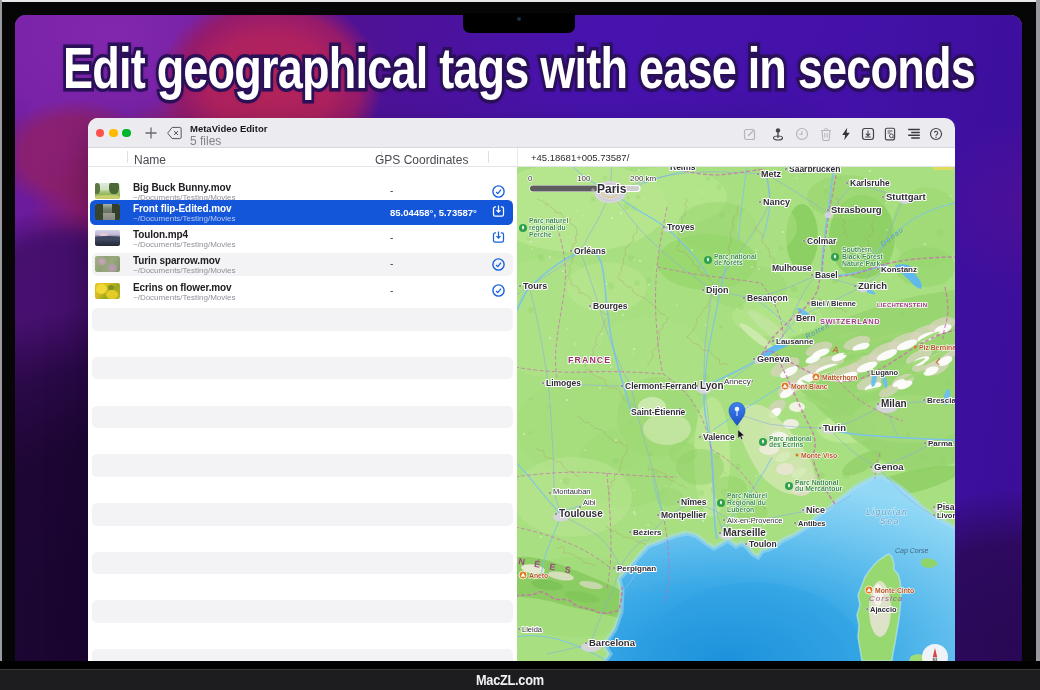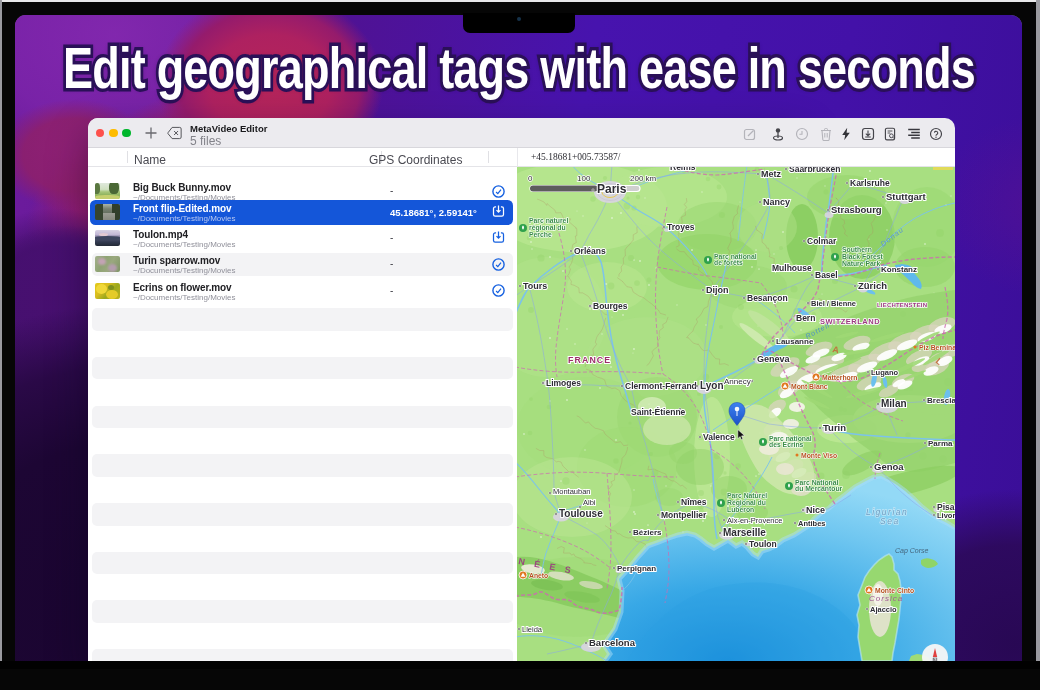--- a/index.html
+++ b/index.html
@@ -33,21 +33,21 @@
   #list { position:absolute; left:0; top:49px; width:429px; height:494px; background:#fff; overflow:hidden; }
   .row { position:absolute; left:0; width:429px; height:26.3px; }
   .rowsel { position:absolute; left:2px; top:33px; width:423px; height:25px; background:#1456d9; border-radius:5.5px; }
   .stripe { position:absolute; left:3.5px; width:421px; height:22.5px; background:#f3f3f5; border-radius:5px; }
   .thumb { position:absolute; left:6.5px; top:5px; width:25px; height:16px; border-radius:2px; overflow:hidden; }
   .fname { position:absolute; left:45px; top:4px; font-size:10px; font-weight:bold; color:#202024; letter-spacing:-0.1px; }
   .fpath { position:absolute; left:45px; top:15px; font-size:8px; color:#90909a; }
   .dash { position:absolute; left:302px; top:7px; font-size:10px; color:#3c3c44; }
   .vicon { position:absolute; left:404px; top:6.5px; width:13px; height:13px; }
   #coordbar { position:absolute; left:429px; top:30px; width:438px; height:19px; background:#fff; border-bottom:1px solid #e4e4e8; border-left:1px solid #e8e8ec; }
-  #coordtxt { position:absolute; left:13px; top:4px; font-size:9.5px; color:#2a2a30;font-family:Liberation Serif, serif; }
+  #coordtxt { position:absolute; left:13px; top:4px; font-size:9.5px; color:#2a2a30; }
   #map { position:absolute; left:429px; top:49px; width:438px; height:494px; overflow:hidden; background:#a9e083; }
   #bezelbot { position:absolute; left:0; top:661px; width:1040px; height:8px; background:#010101; }
   #botbar { position:absolute; left:0; top:669px; width:1040px; height:21px; background:#1d1d20; border-top:1px solid #3a3a3c; }
   #botbar span { position:absolute; left:476px; top:1.5px; font-size:14.5px; font-weight:bold; color:#f2f2f2; letter-spacing:-0.3px; display:inline-block; transform:scaleX(.88); transform-origin:left center; }
 </style>
 </head>
 <body>
 <div id="root">
   <div id="edgeT"></div>
     <div id="edgeL"></div>
@@ -121,21 +121,21 @@
         <svg class="tbi" style="left:841px" viewBox="0 0 14 14">
             <circle cx="7" cy="7" r="5.5" fill="none" stroke="#45454b" stroke-width="1.2"></circle>
             <path d="M5.4 5.6a1.7 1.7 0 1 1 2.4 1.9c-.5.3-.8.6-.8 1.2" fill="none" stroke="#45454b" stroke-width="1.1"></path>
             <circle cx="7" cy="10.2" r=".7" fill="#45454b"></circle>
           </svg>
       </div>
       <div id="hdr">
         <div class="sep" style="left:39px"></div>
         <div class="h" style="left:46px">Name</div>
         <div class="sep" style="left:293px"></div>
-        <div class="h" style="left:281px">GPS Coordinates</div>
+        <div class="h" style="left:287px">GPS Coordinates</div>
         <div class="sep" style="left:400px"></div>
       </div>
       <div id="list">
 
         <div class="row" style="top:11px">
           <div class="thumb" style="background:linear-gradient(180deg,#dfe9dc 0%,#cfe0c0 40%,#a7c67a 55%,#8fb35e 75%,#a4b95e 100%)">
             <div style="position:absolute;right:1px;top:-2px;width:10px;height:13px;background:#4a6835;border-radius:40%;filter:blur(.5px)"></div>
             <div style="position:absolute;left:-2px;top:0px;width:7px;height:11px;background:#5a7840;border-radius:40%;filter:blur(.5px)"></div>
             <div style="position:absolute;left:0px;bottom:-1px;width:25px;height:5px;background:#c5cf6e;border-radius:40%"></div>
           </div>
@@ -150,21 +150,21 @@
 
         <div class="rowsel"></div>
         <div class="row" style="top:31.6px">
           <div class="thumb" style="background:linear-gradient(180deg,#aab4a8 0%,#768071 30%,#4a5644 100%)">
             <div style="position:absolute;left:-1px;top:-1px;width:9px;height:21px;background:#36442f"></div>
             <div style="position:absolute;right:-1px;top:-1px;width:9px;height:21px;background:#313f2b"></div>
             <div style="position:absolute;left:8px;top:9px;width:12px;height:10px;background:linear-gradient(180deg,#9b9d94,#7d7f75)"></div>
           </div>
           <div class="fname" style="color:#fff">Front flip-Edited.mov</div>
           <div class="fpath" style="color:#b9c8f0">~/Documents/Testing/Movies</div>
-          <div class="dash" style="color:#fff;font-weight:bold;top:8px;font-size:9.5px;letter-spacing:0">45.18681°, 2.59141°</div>
+          <div class="dash" style="color:#fff;font-weight:bold;top:8px;font-size:9.5px;letter-spacing:0">85.04458°, 5.73587°</div>
           <svg class="vicon" viewBox="0 0 13 13">
               <path d="M4.1 1.9h-.9a1.7 1.7 0 0 0-1.7 1.7v5.9a1.7 1.7 0 0 0 1.7 1.7h6.6a1.7 1.7 0 0 0 1.7-1.7V3.6a1.7 1.7 0 0 0-1.7-1.7h-.9" fill="none" stroke="#fff" stroke-width="1.25"></path>
               <path d="M6.5 0.6v6.4M4.5 5.1L6.5 7.2 8.5 5.1" stroke="#fff" stroke-width="1.25" fill="none"></path>
             </svg>
         </div>
 
         <div class="row" style="top:57.9px">
           <div class="thumb" style="background:linear-gradient(180deg,#d8d2e4 0%,#c3b8d6 28%,#8d86a6 40%,#4a4f68 55%,#323a50 75%,#232936 100%)">
             <div style="position:absolute;left:-1px;top:6px;width:27px;height:4px;background:#3e4660;border-radius:60%"></div>
             <div style="position:absolute;left:4px;top:3px;width:9px;height:3px;background:#e3c9d2;border-radius:50%;filter:blur(.6px)"></div>
@@ -818,13 +818,16 @@
             <path d="M418,499 L420.2,490 L415.8,490 Z" fill="#c4c4c8"></path>
             <text x="418" y="496" font-size="7.5" font-weight="bold" fill="#77777d" text-anchor="middle">N</text>
           </svg>
         </div>
     </div>
   </div>
   <div id="notch">
       <div id="cam"></div>
     </div>
   <div id="bezelbot"></div>
+  <div id="botbar">
+      <span>MacZL.com</span>
+    </div>
 </div>
 
 </body></html>

